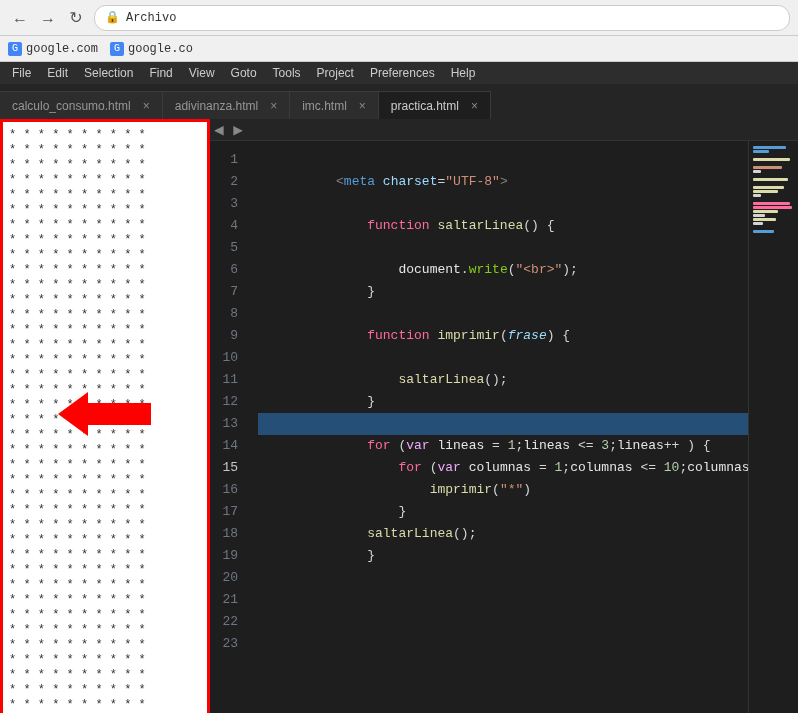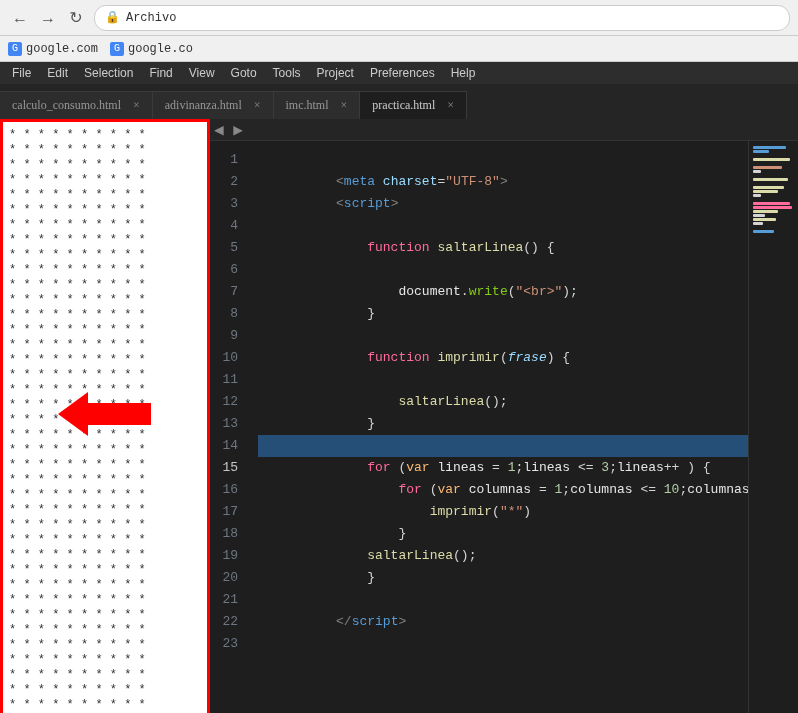--- a/index.html
+++ b/index.html
@@ -10,21 +10,21 @@
     .browser-toolbar { display: flex; align-items: center; padding: 4px 8px; gap: 6px; background: #f0f0f0; border-bottom: 1px solid #ccc; height: 36px; }
     .nav-buttons { display: flex; gap: 4px; align-items: center; }
     .nav-btn { width: 24px; height: 24px; border: none; background: none; cursor: pointer; display: flex; align-items: center; justify-content: center; color: #555; font-size: 16px; }
     .address-bar { display: flex; align-items: center; background: white; border: 1px solid #ccc; border-radius: 12px; padding: 2px 10px; flex: 1; height: 26px; font-size: 12px; color: #333; }
     .address-icon { color: #555; margin-right: 6px; font-size: 12px; }
     .menu-bar { display: flex; align-items: center; background: #2d2d2d; padding: 2px 4px; height: 22px; }
     .menu-item { color: #ccc; font-size: 12px; padding: 2px 8px; cursor: pointer; font-family: Liberation Sans, sans-serif; }
 
     
     .tabs-bar { display: flex; align-items: flex-end; background: #252526; padding-top: 4px; height: 35px; }
-    .tab { display: flex; align-items: center; padding: 12px 12px; font-size: 12px; color: #969696; background: #2d2d2d; border-top: 1px solid #3a3a3a; border-right: 1px solid #3a3a3a; cursor: pointer; height: 28px; gap: 8px; font-family: Liberation Serif, serif; }
+    .tab { display: flex; align-items: center; padding: 12px 12px; font-size: 12px; color: #969696; background: #2d2d2d; border-top: 1px solid #3a3a3a; border-right: 1px solid #3a3a3a; cursor: pointer; height: 28px; gap: 8px; font-family: Liberation Sans, sans-serif; }
     .tab.active { background: #1e1e1e; color: #ccc; border-top: 1px solid #3a3a3a; }
     .tab-close { font-size: 12px; color: #888; margin-left: 4px; }
 
     
     .main-layout { display: flex; width: 100%; height: calc(713px - 36px - 22px - 35px); }
 
     
     .browser-page { width: 210px; height: 100%; background: white; border: 3px solid red; position: relative; overflow: hidden; flex-shrink: 0; }
     .browser-page-content { padding: 4px; }
 
@@ -39,21 +39,21 @@
     .editor-content { display: flex; flex: 1; overflow: hidden; }
     .line-numbers { background: #1e1e1e; padding: 8px 0; min-width: 40px; text-align: right; padding-right: 12px; color: #6e7681; font-size: 13px; line-height: 22px; user-select: none; font-family: 'Courier New', monospace; }
     .line-numbers div { height: 22px; }
     .current-line-num { color: #c6c6c6; }
     .code-content { flex: 1; padding: 8px 0 8px 8px; font-size: 13px; line-height: 22px; color: #d4d4d4; overflow-x: auto; font-family: 'Courier New', Courier, monospace; }
     .code-line { height: 22px; white-space: pre; }
     .code-line.highlighted { background: #264f78; }
 
     
     .kw-pink { color: #ff6b9d; }
-    .kw-blue { color: #fdba74; }
+    .kw-blue { color: #f0abfc; }
     .str-orange { color: #ce9178; }
     .num { color: #b5cea8; }
     .fn-name { color: #dcdcaa; }
     .var-name { color: #e5e5e5; }
     .param { color: #9cdcfe; font-style: italic; }
     .method { color: #84cc16; }
     .tag-bracket { color: #808080; }
     .tag-name { color: #569cd6; }
     .attr { color: #9cdcfe; }
     .attr-val { color: #ce9178; }
@@ -218,23 +218,20 @@
         <div>20</div>
         <div>21</div>
         <div>22</div>
         <div>23</div>
       </div>
 
       <div class="code-content">
         <div class="code-line">
           <span class="tag-bracket">&lt;</span><span class="tag-name">meta</span> <span class="attr">charset</span>=<span class="attr-val">"UTF-8"</span><span class="tag-bracket">&gt;</span>
         </div>
-        <div class="code-line">
-          <span class="tag-bracket">&lt;</span><span class="tag-name">script</span><span class="tag-bracket">&gt;</span>
-        </div>
         <div class="code-line"> </div>
         <div class="code-line">
           &nbsp;&nbsp;&nbsp;&nbsp;<span class="kw-pink">function</span> <span class="fn-name">saltarLinea</span><span class="plain">() {</span>
         </div>
         <div class="code-line"> </div>
         <div class="code-line">
           &nbsp;&nbsp;&nbsp;&nbsp;&nbsp;&nbsp;&nbsp;&nbsp;<span class="var-name">document</span><span class="plain">.</span><span class="method">write</span><span class="plain">(</span><span class="str-orange">"&lt;br&gt;"</span><span class="plain">);</span>
         </div>
         <div class="code-line">
           &nbsp;&nbsp;&nbsp;&nbsp;<span class="plain">}</span>
@@ -263,23 +260,20 @@
         <div class="code-line">
           &nbsp;&nbsp;&nbsp;&nbsp;&nbsp;&nbsp;&nbsp;&nbsp;<span class="plain">}</span>
         </div>
         <div class="code-line">
           &nbsp;&nbsp;&nbsp;&nbsp;<span class="fn-name">saltarLinea</span><span class="plain">();</span>
         </div>
         <div class="code-line">
           &nbsp;&nbsp;&nbsp;&nbsp;<span class="plain">}</span>
         </div>
         <div class="code-line"> </div>
-        <div class="code-line">
-          <span class="tag-bracket">&lt;/</span><span class="tag-name">script</span><span class="tag-bracket">&gt;</span>
-        </div>
         <div class="code-line"> </div>
       </div>
 
       <div class="minimap">
         <div class="minimap-content">
           <div class="minimap-line" style="background:#569cd6; width:80%;"></div>
           <div class="minimap-line" style="background:#569cd6; width:40%;"></div>
           <div class="minimap-line" style="width:0;"></div>
           <div class="minimap-line" style="background:#dcdcaa; width:90%;"></div>
           <div class="minimap-line" style="width:0;"></div>

